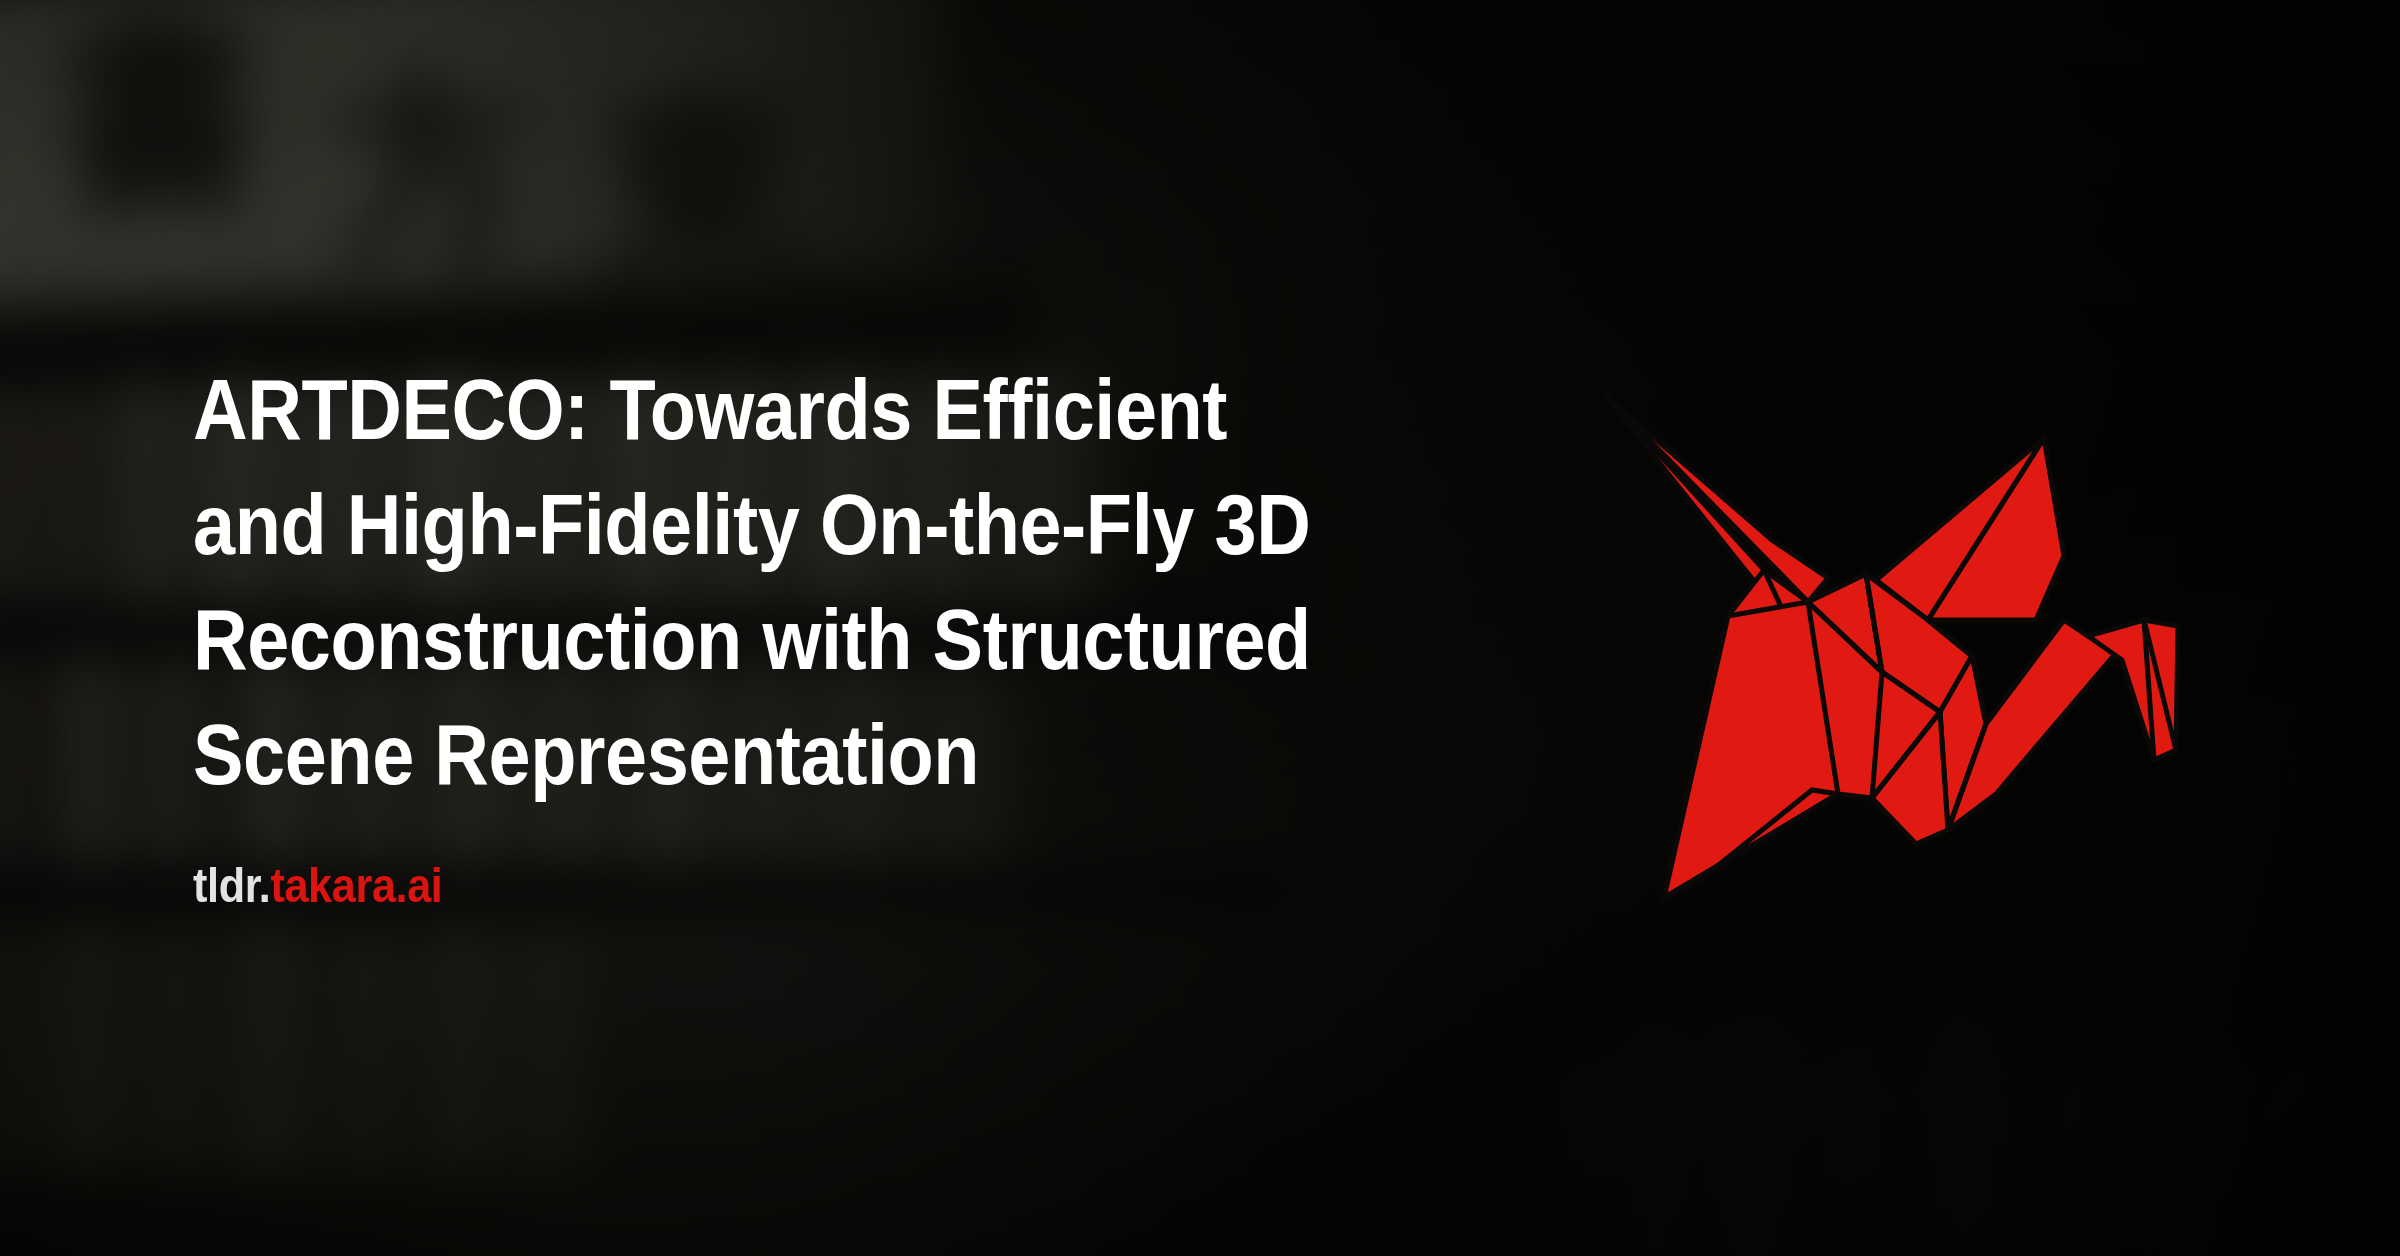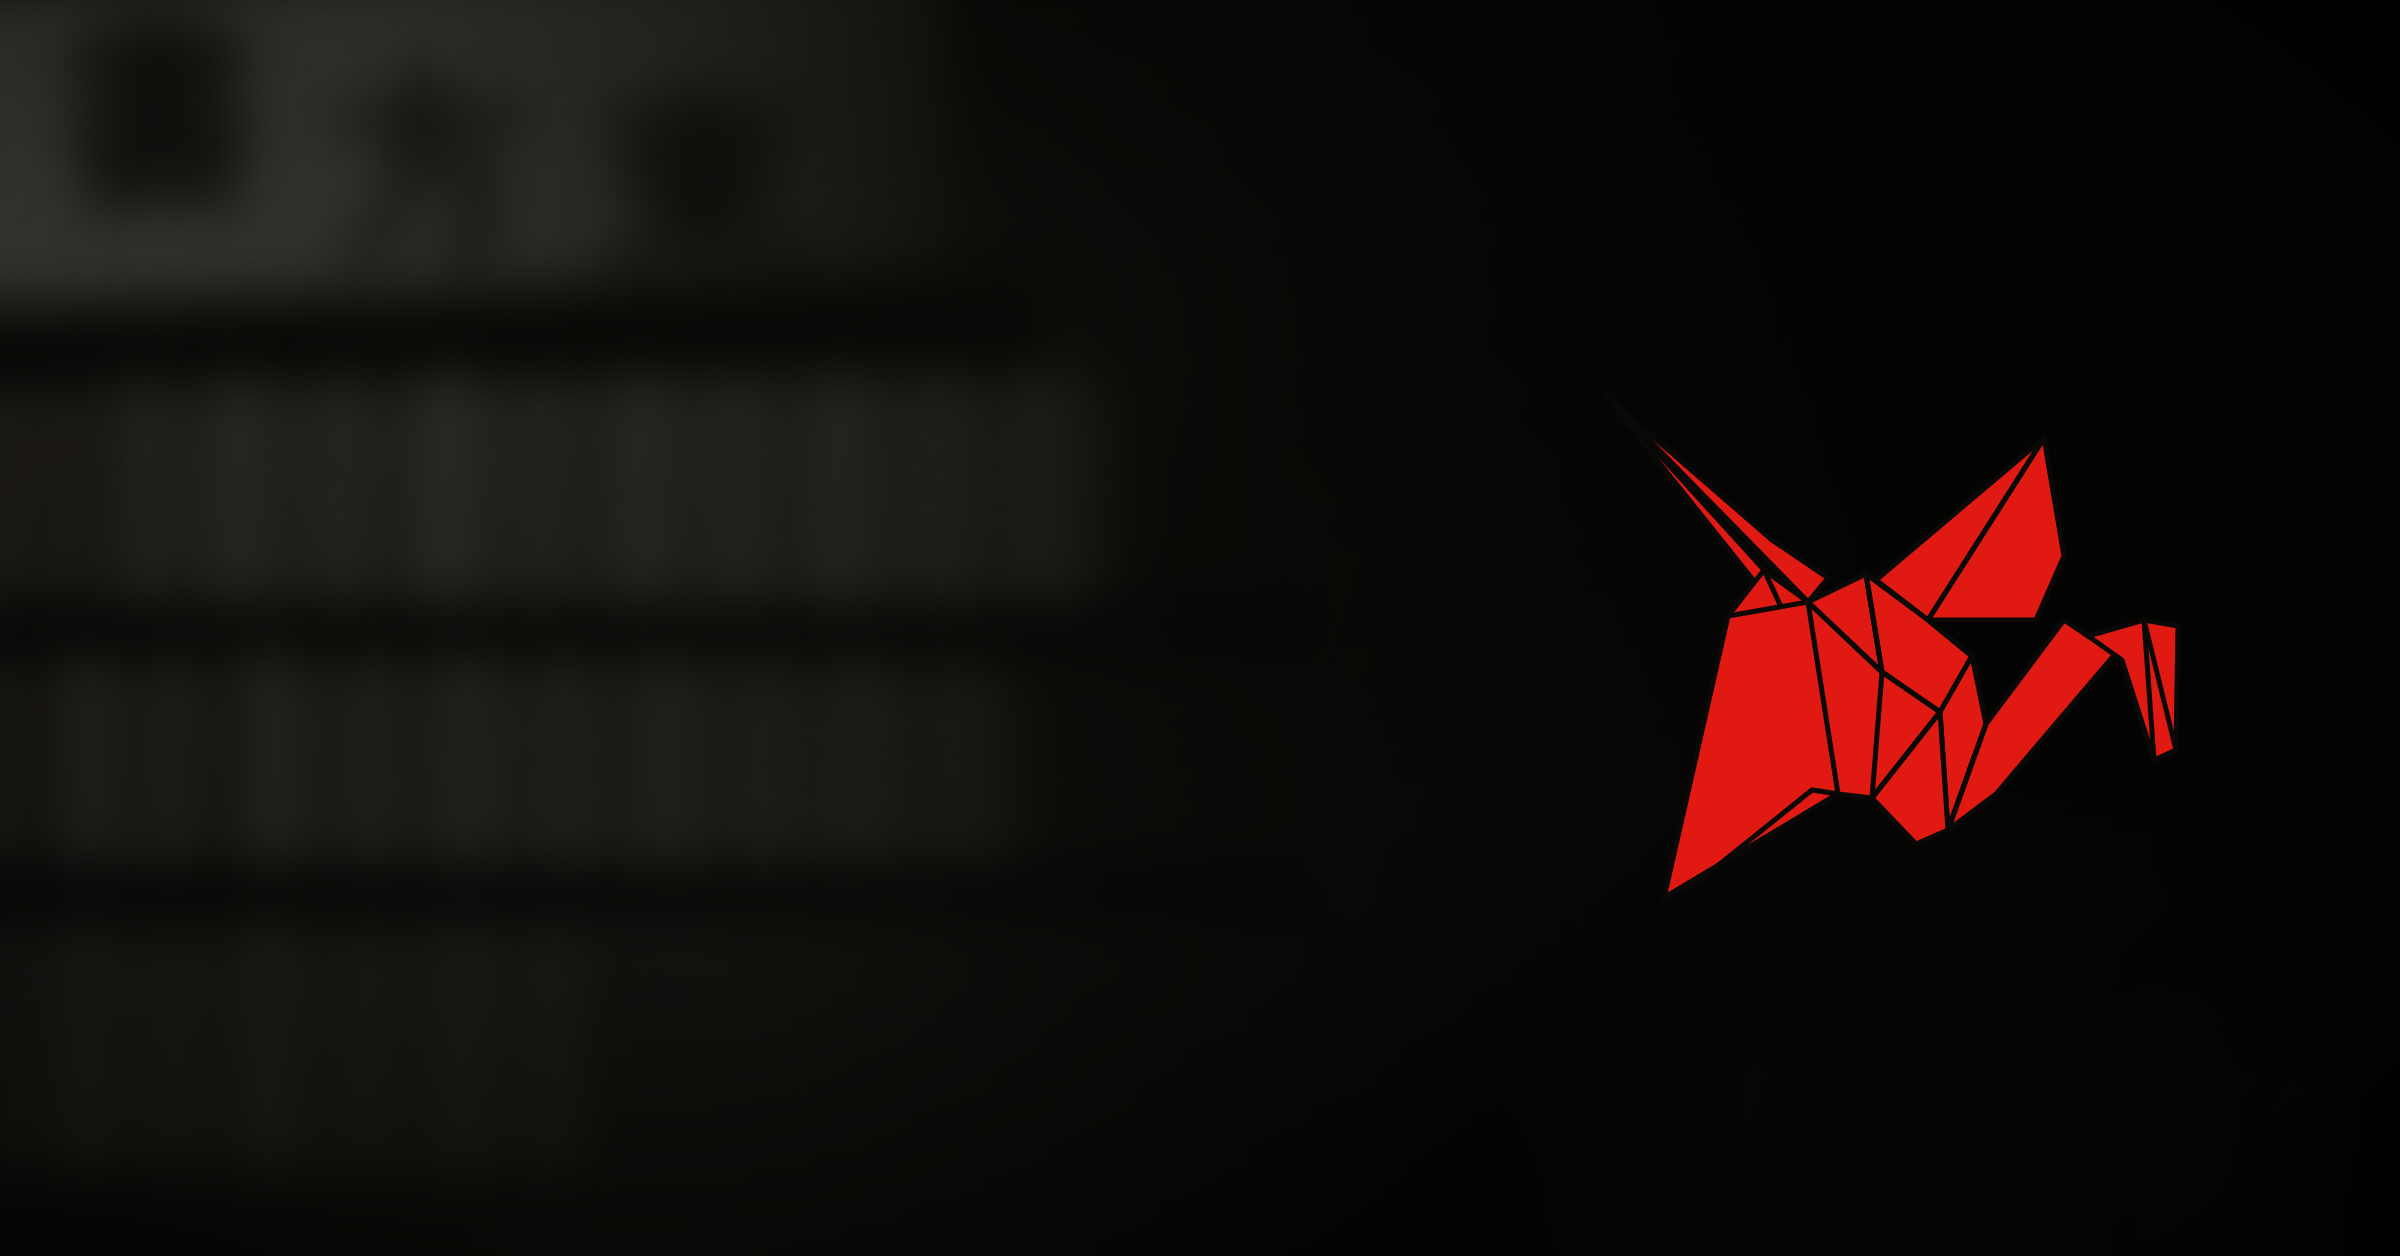--- a/index.html
+++ b/index.html
@@ -267,20 +267,29 @@
         <div class="spine" style="left:658px; width:62px;  height:340px; opacity:.21;"></div>
         <div class="spine" style="left:732px; width:30px;  height:284px; opacity:.12;"></div>
         <div class="spine" style="left:774px; width:54px;  height:322px; opacity:.17;"></div>
       </div>
     </div>
 
     <div class="bg-dim"></div>
     <div class="bg-vignette"></div>
   </div>
 
+  <div class="content">
+    <h1 class="title">ARTDECO: Towards Efficient
+and High-Fidelity On-the-Fly 3D
+Reconstruction with Structured
+Scene Representation</h1>
+    <div class="brand">
+      <span class="brand-tldr">tldr</span><span class="brand-dot">.</span><span class="brand-takara">takara.ai</span>
+    </div>
+  </div>
 
   <div class="crane">
     <svg viewBox="0 0 680 590" width="680" height="590" xmlns="http://www.w3.org/2000/svg">
       <g fill="#e01a12" stroke="#0a0907" stroke-width="5" stroke-linejoin="miter">
 
         <polygon points="468,118 300,260 352,300 460,300 488,236"></polygon>
 
         <polygon points="468,118 352,300 460,300 488,236"></polygon>
 
         <polygon points="30,76 214,306 232,282 188,250"></polygon>

